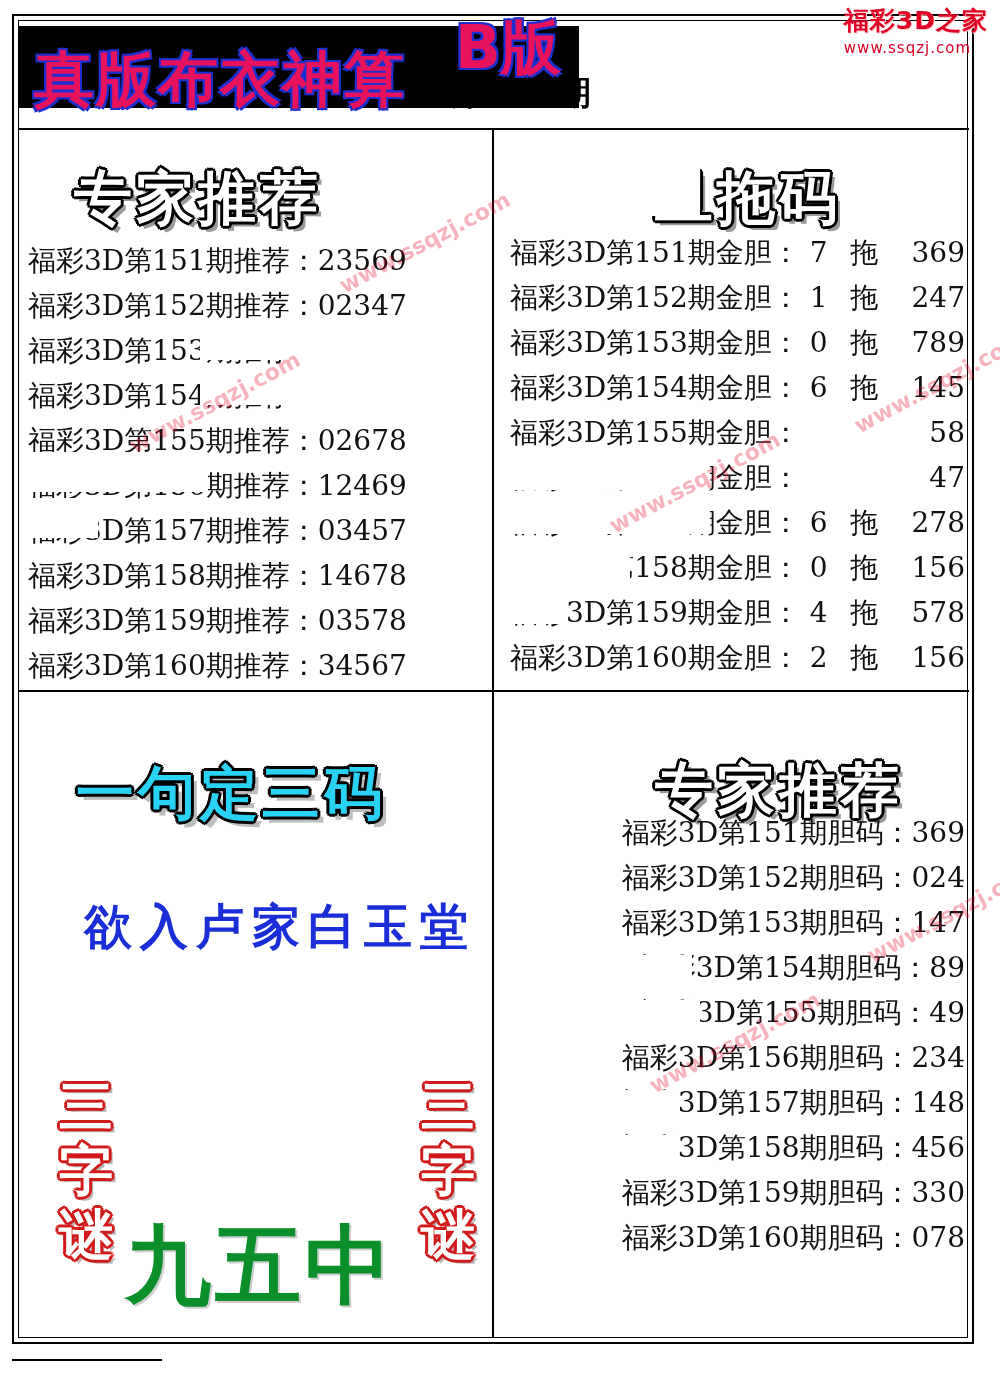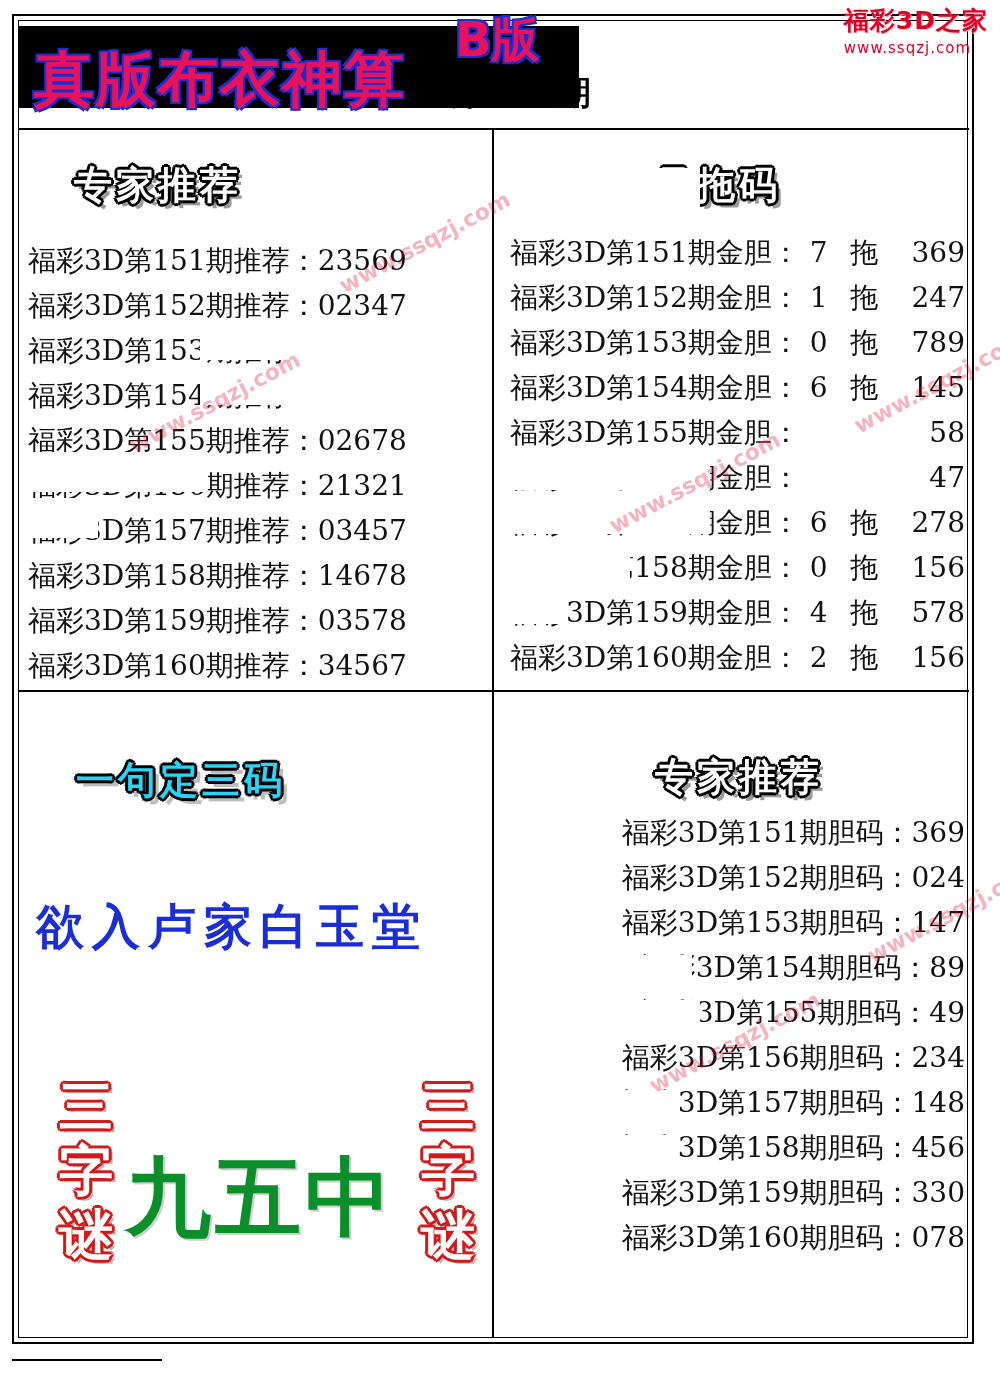--- a/index.html
+++ b/index.html
@@ -40,21 +40,21 @@
     color:#e8125c;
     text-shadow:
       -2px -2px 0 #1b2ecf, 2px -2px 0 #1b2ecf,
       -2px 2px 0 #1b2ecf, 2px 2px 0 #1b2ecf,
       0 0 3px #1b2ecf;
     white-space:nowrap;
   }
   .title-b{
     position:absolute;left:455px;top:8px;
     font-family:"DejaVu Sans", sans-serif;
-    font-weight:bold;font-size:48px;
+    font-weight:bold;font-size:60px;
     color:#e8125c;
     text-shadow:-2px -2px 0 #1b2ecf,2px -2px 0 #1b2ecf,-2px 2px 0 #1b2ecf,2px 2px 0 #1b2ecf;
     white-space:nowrap;
   }
   .title-issue{
     position:absolute;left:452px;top:70px;
     font-family:"DejaVu Sans", sans-serif;
     font-weight:bold;font-size:34px;color:#000;white-space:nowrap;
   }
   .brand{
@@ -81,21 +81,21 @@
   }
   .v-split2{
     position:absolute;left:492px;top:692px;width:2px;height:646px;background:#000;
   }
 
   
   .sec-title{
     position:absolute;
     font-family:"DejaVu Sans", sans-serif;
     font-weight:bold;
-    font-size:38px;
+    font-size:58px;
     letter-spacing:4px;
     color:#ffffff;
     white-space:nowrap;
     text-shadow:
       -2px -2px 0 #000, 2px -2px 0 #000, -2px 2px 0 #000, 2px 2px 0 #000,
       0 -3px 0 #000, 0 3px 0 #000, -3px 0 0 #000, 3px 0 0 #000,
       5px 5px 0 #9a9a9a;
   }
   .sec-title.blue{
     color:#2ad2f5;
@@ -124,21 +124,21 @@
   .rows-right .c1{flex:0 0 auto;}
   .rows-right .c2{width:40px;text-align:center;}
   .rows-right .c3{width:56px;text-align:center;}
   .rows-right .c4{width:78px;text-align:right;}
 
   .rows-br{left:560px;top:810px;width:405px;text-align:right;}
   .rows-br .row{text-align:right;}
 
   
   .phrase{
-    position:absolute;left:36px;top:895px;width:440px;text-align:left;
+    position:absolute;left:36px;top:895px;width:440px;text-align:right;
     font-family:"DejaVu Sans", sans-serif;
     font-weight:bold;
     font-size:48px;
     letter-spacing:8px;
     color:#1a2ed8;
     white-space:nowrap;
   }
   .riddle{
     position:absolute;top:1075px;
     font-family:"DejaVu Sans", sans-serif;
@@ -146,21 +146,21 @@
     color:#ffffff;
     text-align:center;width:80px;
     text-shadow:
       -2px -2px 0 #d11a1a, 2px -2px 0 #d11a1a, -2px 2px 0 #d11a1a, 2px 2px 0 #d11a1a,
       0 -3px 0 #d11a1a, 0 3px 0 #d11a1a, -3px 0 0 #d11a1a, 3px 0 0 #d11a1a,
       4px 4px 0 #bbb;
   }
   .riddle.l{left:46px;}
   .riddle.r{left:408px;}
   .bigword{
-    position:absolute;left:110px;top:1140px;width:300px;text-align:center;
+    position:absolute;left:110px;top:1208px;width:300px;text-align:center;
     font-family:"DejaVu Sans", sans-serif;
     font-weight:bold;font-size:86px;letter-spacing:4px;
     color:#0a8f2a;
     white-space:nowrap;
     text-shadow:2px 2px 0 #cfcfcf;
   }
 
   
   .corner{
     position:absolute;left:12px;bottom:14px;width:150px;height:2px;background:#000;
@@ -207,21 +207,21 @@
   <div class="sec-title" style="left:655px;top:160px;">旦拖码</div>
   <div class="sec-title blue" style="left:76px;top:755px;">一句定三码</div>
   <div class="sec-title" style="left:655px;top:752px;">专家推荐</div>
 
   <div class="rows rows-left">
     <div class="row"><span class="lbl">福彩3D第151期推荐：</span><span class="num">23569</span></div>
     <div class="row"><span class="lbl">福彩3D第152期推荐：</span><span class="num">02347</span></div>
     <div class="row"><span class="lbl">福彩3D第153期推荐：</span><span class="num">01234</span></div>
     <div class="row"><span class="lbl">福彩3D第154期推荐：</span><span class="num">35689</span></div>
     <div class="row"><span class="lbl">福彩3D第155期推荐：</span><span class="num">02678</span></div>
-    <div class="row"><span class="lbl">福彩3D第156期推荐：</span><span class="num">21321</span></div>
+    <div class="row"><span class="lbl">福彩3D第156期推荐：</span><span class="num">12469</span></div>
     <div class="row"><span class="lbl">福彩3D第157期推荐：</span><span class="num">03457</span></div>
     <div class="row"><span class="lbl">福彩3D第158期推荐：</span><span class="num">14678</span></div>
     <div class="row"><span class="lbl">福彩3D第159期推荐：</span><span class="num">03578</span></div>
     <div class="row"><span class="lbl">福彩3D第160期推荐：</span><span class="num">34567</span></div>
   </div>
 
   <div class="rows rows-right">
     <div class="row">
         <span class="c1">福彩3D第151期金胆：</span>
         <span class="c2">7</span>

